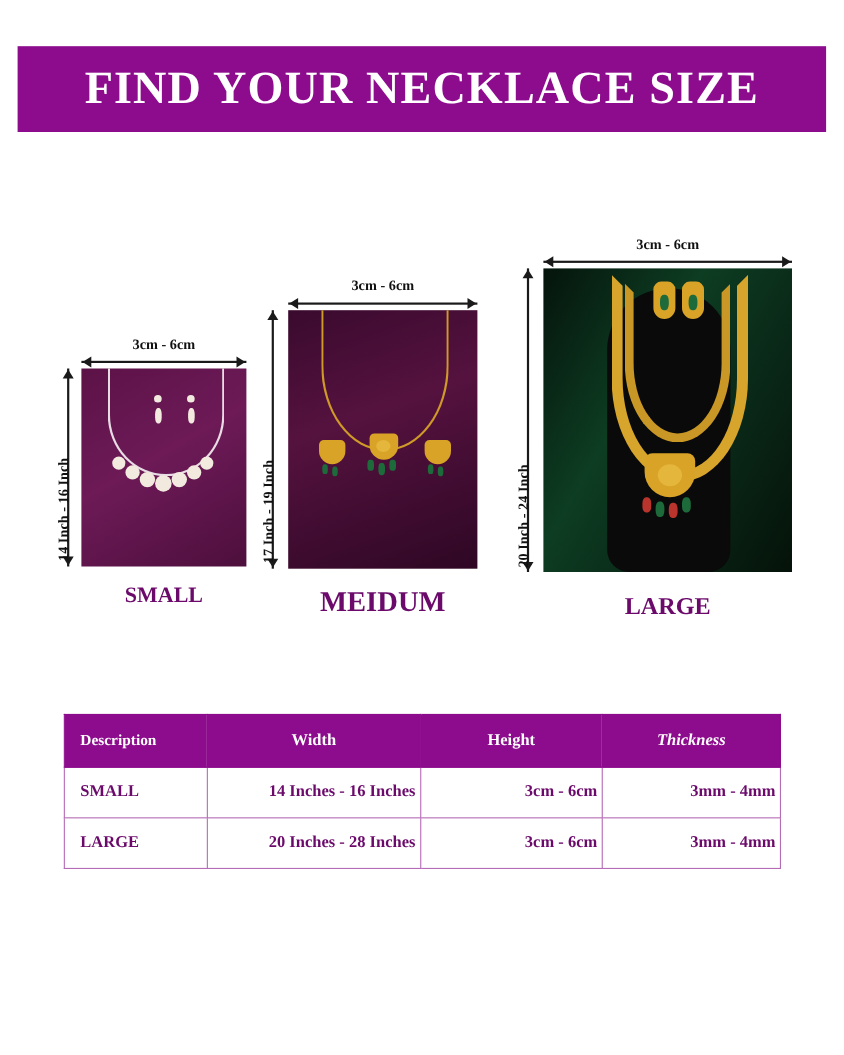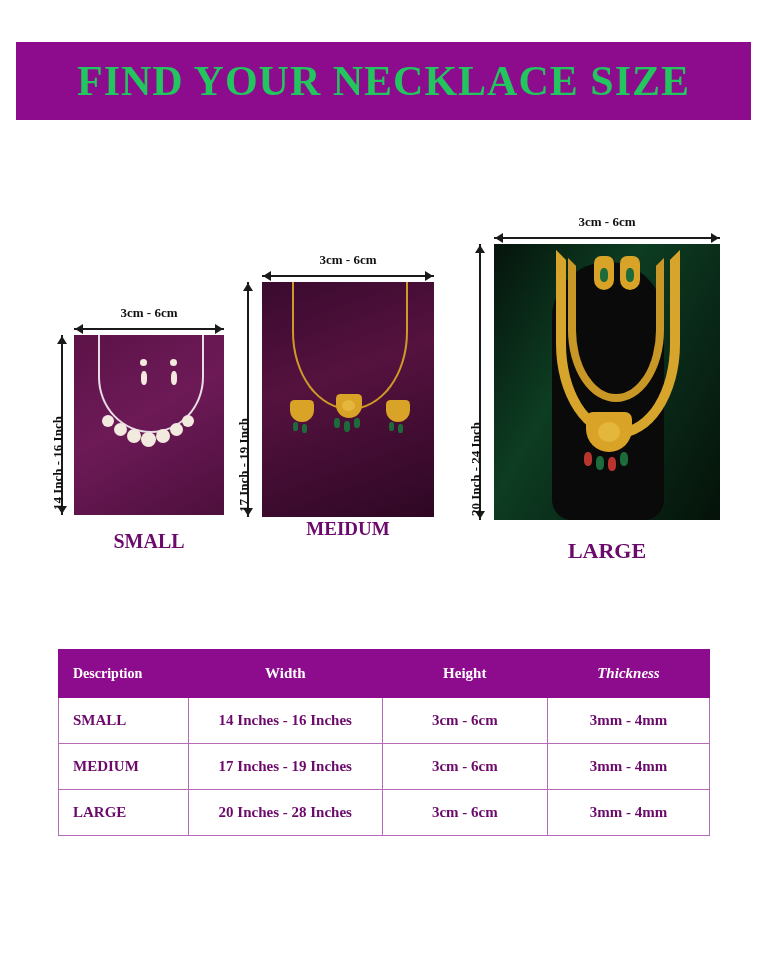--- a/index.html
+++ b/index.html
@@ -22,21 +22,21 @@
     left: 16px;
     top: 42px;
     width: 735px;
     height: 78px;
     background: #8d0b8d;
     display: flex;
     align-items: center;
     justify-content: center;
   }
   .header-title {
-    color: #22c55e;
+    color: #ffffff;
     font-size: 42px;
     font-weight: bold;
     letter-spacing: 1px;
     font-family: "Liberation Serif", serif;
     white-space: nowrap;
   }
 
   
   .figures {
     position: absolute;
@@ -150,21 +150,21 @@
     padding: 15px 4px;
     border: 1px solid #8d0b8d;
     text-align: center;
   }
   .size-table td {
     color: #6b0a6b;
     font-size: 15px;
     font-weight: bold;
     padding: 14px 4px;
     border: 1px solid #b56bb5;
-    text-align: center;
+    text-align: right;
     background: #ffffff;
   }
   .size-table td.col-desc {
     text-align: left;
     padding-left: 14px;
   }
   .size-table th.col-desc {
     text-align: left;
     padding-left: 14px;
     font-size: 14px;
@@ -269,21 +269,21 @@
         <div class="bead green" style="left:3px; top:22px; width:5px; height:9px; border-radius:40%;"></div>
         <div class="bead green" style="left:12px; top:24px; width:5px; height:9px; border-radius:40%;"></div>
       </div>
       <div class="earring" style="left:124px; top:118px;">
         <div class="bead gold" style="left:0; top:0; width:24px; height:22px; border-radius:6px 6px 16px 16px;"></div>
         <div class="bead green" style="left:3px; top:22px; width:5px; height:9px; border-radius:40%;"></div>
         <div class="bead green" style="left:12px; top:24px; width:5px; height:9px; border-radius:40%;"></div>
       </div>
     </div>
 
-    <div class="fig-caption" style="left:252px; top:398px; width:192px; font-size:19px;">MEIDUM</div>
+    <div class="fig-caption" style="left:252px; top:412px; width:192px; font-size:26px;">MEIDUM</div>
   </div>
 
   <div class="fig">
 
     <div class="arrow-h" style="left:494px; top:112px; width:226px;">
       <div class="line"></div>
       <div class="head-l"></div>
       <div class="head-r"></div>
       <div class="arrow-h-label">3cm - 6cm</div>
     </div>
@@ -332,25 +332,19 @@
     </tr>
   </thead>
   <tbody>
     <tr>
       <td class="col-desc">SMALL</td>
       <td>14 Inches - 16 Inches</td>
       <td>3cm - 6cm</td>
       <td>3mm - 4mm</td>
     </tr>
     <tr>
-      <td class="col-desc">MEDIUM</td>
-      <td>17 Inches - 19 Inches</td>
-      <td>3cm - 6cm</td>
-      <td>3mm - 4mm</td>
-    </tr>
-    <tr>
       <td class="col-desc">LARGE</td>
       <td>20 Inches - 28 Inches</td>
       <td>3cm - 6cm</td>
       <td>3mm - 4mm</td>
     </tr>
   </tbody>
 </table>
 
 </body></html>

